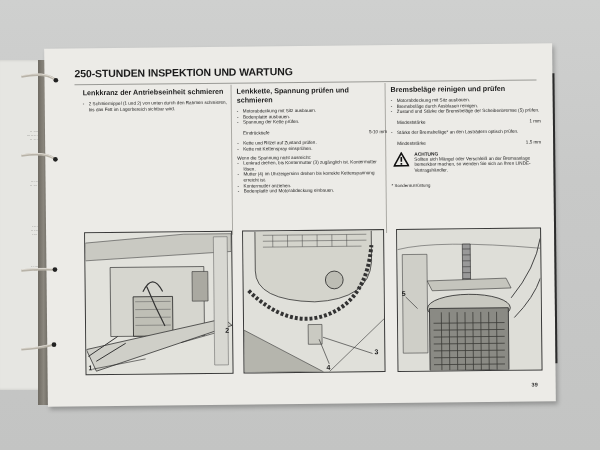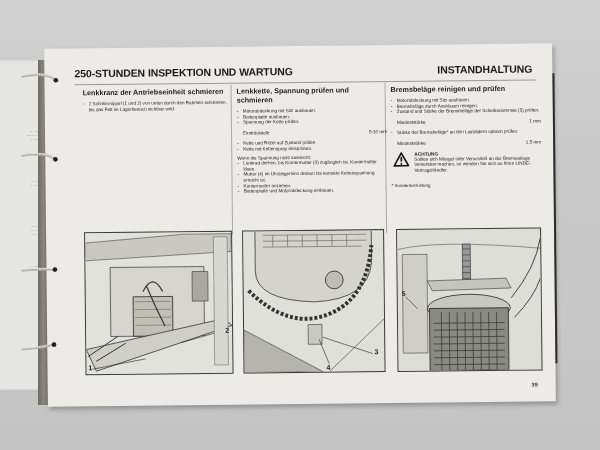--- a/index.html
+++ b/index.html
@@ -94,21 +94,20 @@
   <div class="ptext" style="top:165px">··· ···<br>·· ·····<br>···· ··</div>
   <div class="ptext" style="top:205px">·· ··· ·<br>··· ··</div>
 </div>
 <div class="spine"></div>
 
 <div class="page">
   <div class="page-edge"></div>
 
   <div class="header">
     <span>250-STUNDEN INSPEKTION UND WARTUNG</span>
-    <span>INSTANDHALTUNG</span>
   </div>
   <div class="rule-top"></div>
 
   <div class="col-divider" style="left:186px"></div>
   <div class="col-divider" style="left:340px"></div>
 
   <div class="col c1">
     <h3>Lenkkranz der Antriebseinheit schmieren</h3>
     <ul>
       <li>2 Schmiernippel (1 und 2) von unten durch den Rahmen schmieren, bis das Fett im Lagerbereich sichtbar wird.</li>

